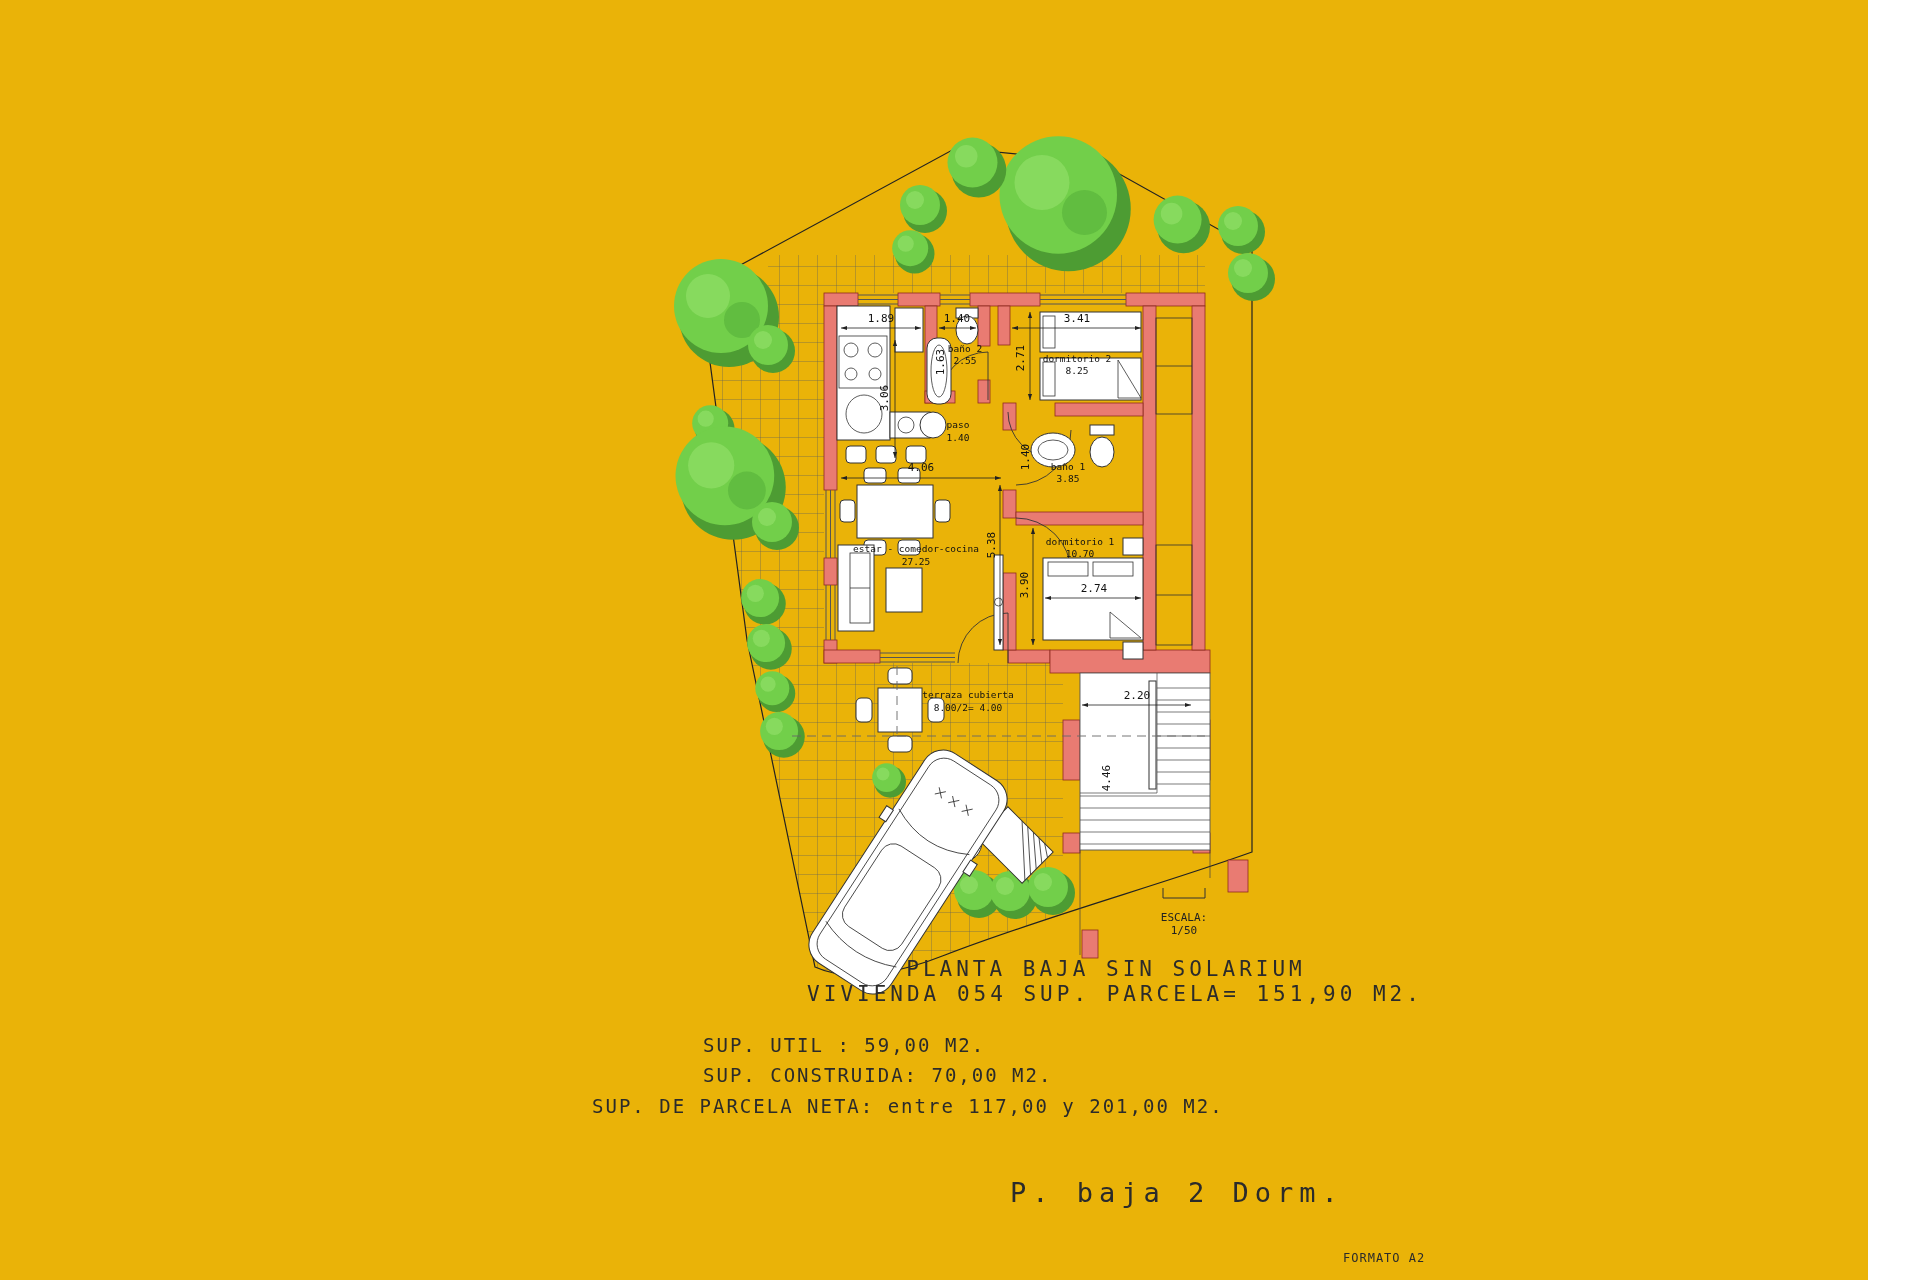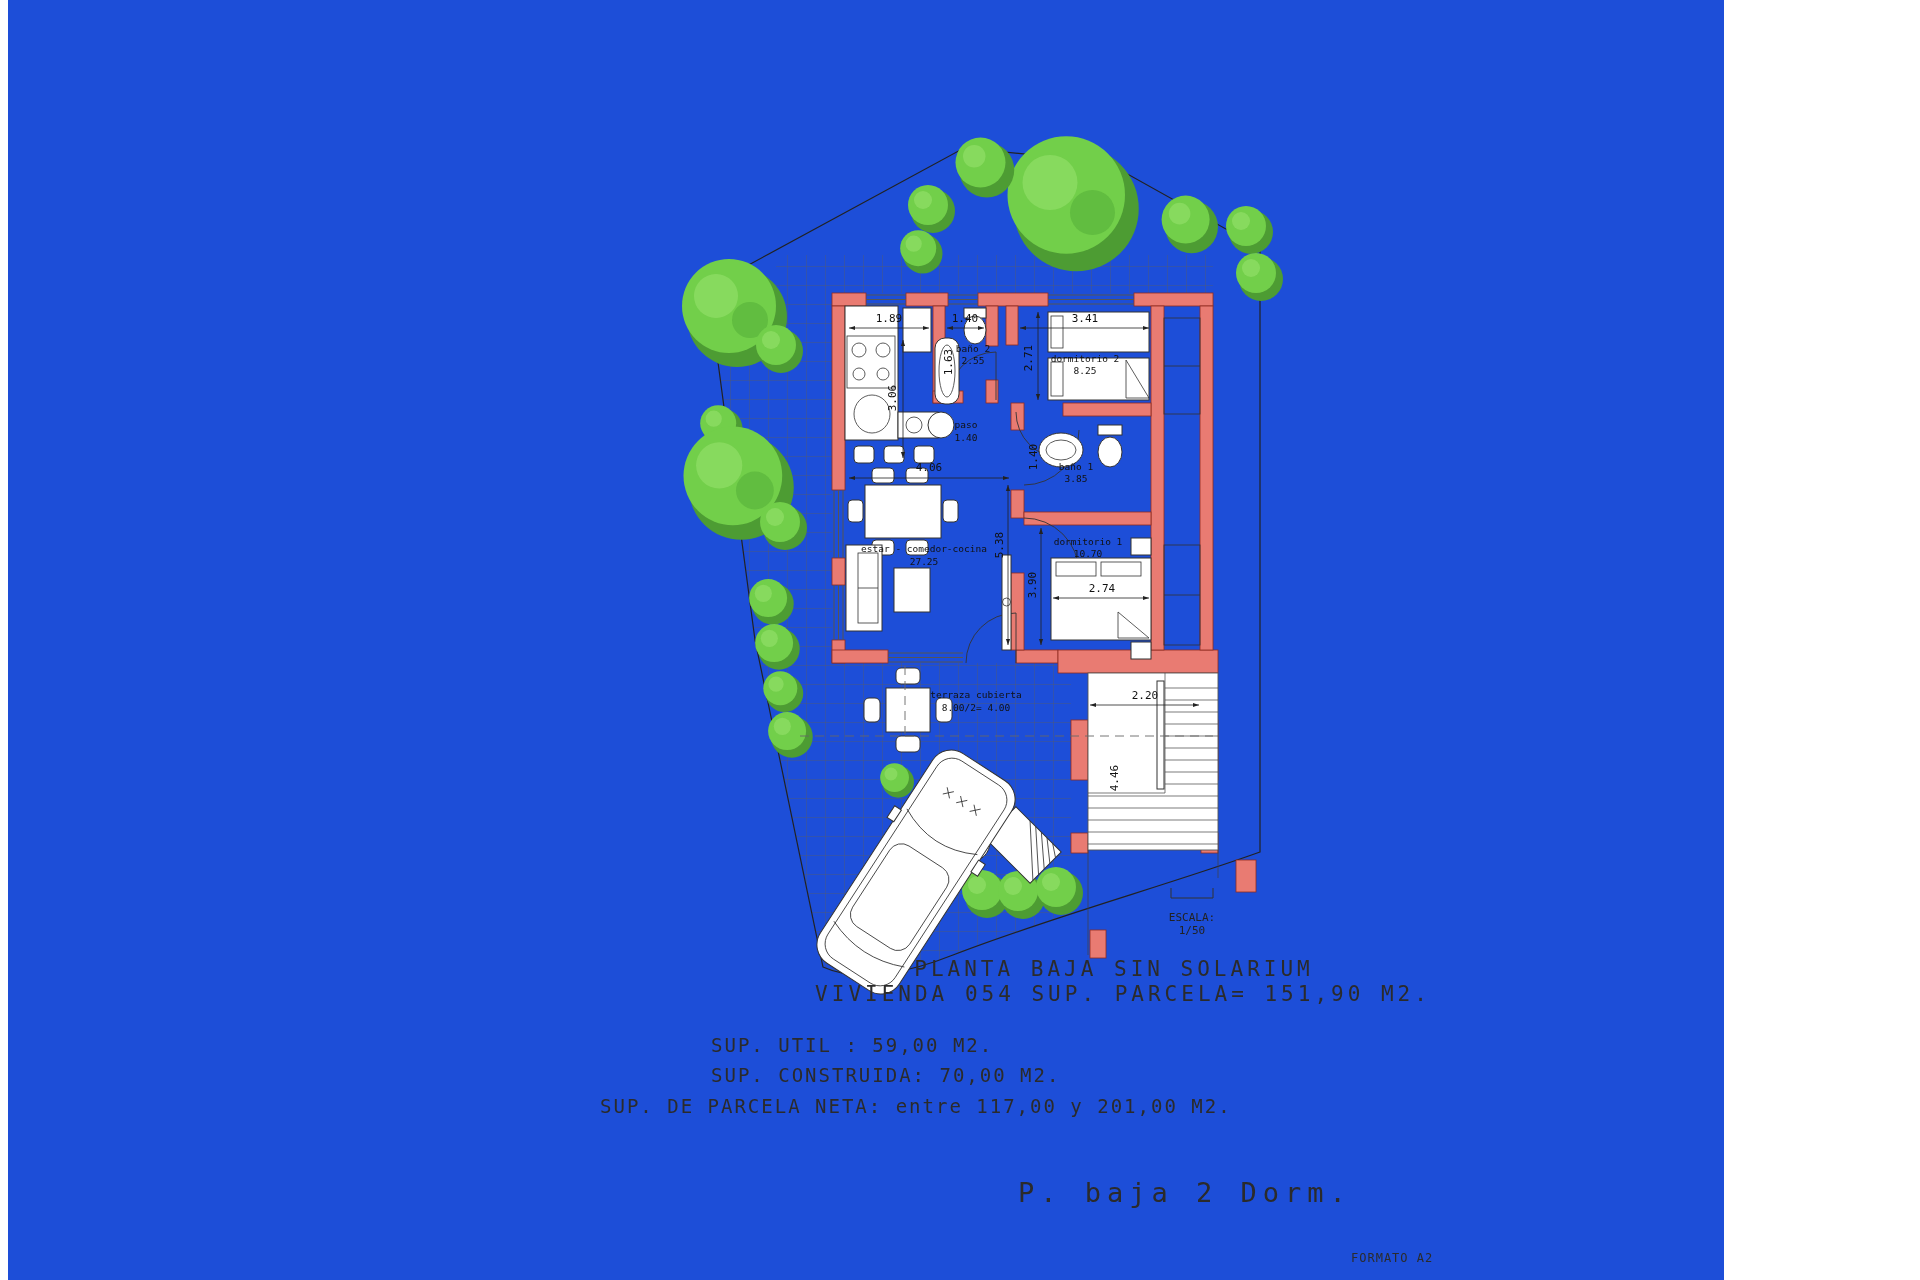--- a/index.html
+++ b/index.html
@@ -1,17 +1,17 @@
 <!DOCTYPE html>
 <html><head>
 <meta charset="utf-8">
 <style>
   html,body{margin:0;padding:0;background:#fff;}
-  #stage{position:relative;width:1716px;height:1280px;background:#1d4ed8;overflow:hidden;
-         font-family:"DejaVu Sans Mono",monospace;margin-left:8px;}
+  #stage{position:relative;width:1868px;height:1280px;background:#eab308;overflow:hidden;
+         font-family:"DejaVu Sans Mono",monospace;}
   svg text{user-select:none;}
   .wall{fill:#e97b72;stroke:#8f2b20;stroke-width:.8;}
   .wallband{fill:#e97b72;stroke:#8f2b20;stroke-width:.8;}
   .fur{fill:#ffffff;stroke:#333;stroke-width:1;}
   .fur2{fill:none;stroke:#333;stroke-width:.8;}
   .thin{fill:none;stroke:#444;stroke-width:.7;}
   .door{fill:none;stroke:#333;stroke-width:.9;}
   .bound{fill:none;stroke:#222;stroke-width:1.2;}
   .dash{stroke:#666;stroke-width:.9;stroke-dasharray:9 6;fill:none;}
   .win{stroke:#555;stroke-width:1;}

